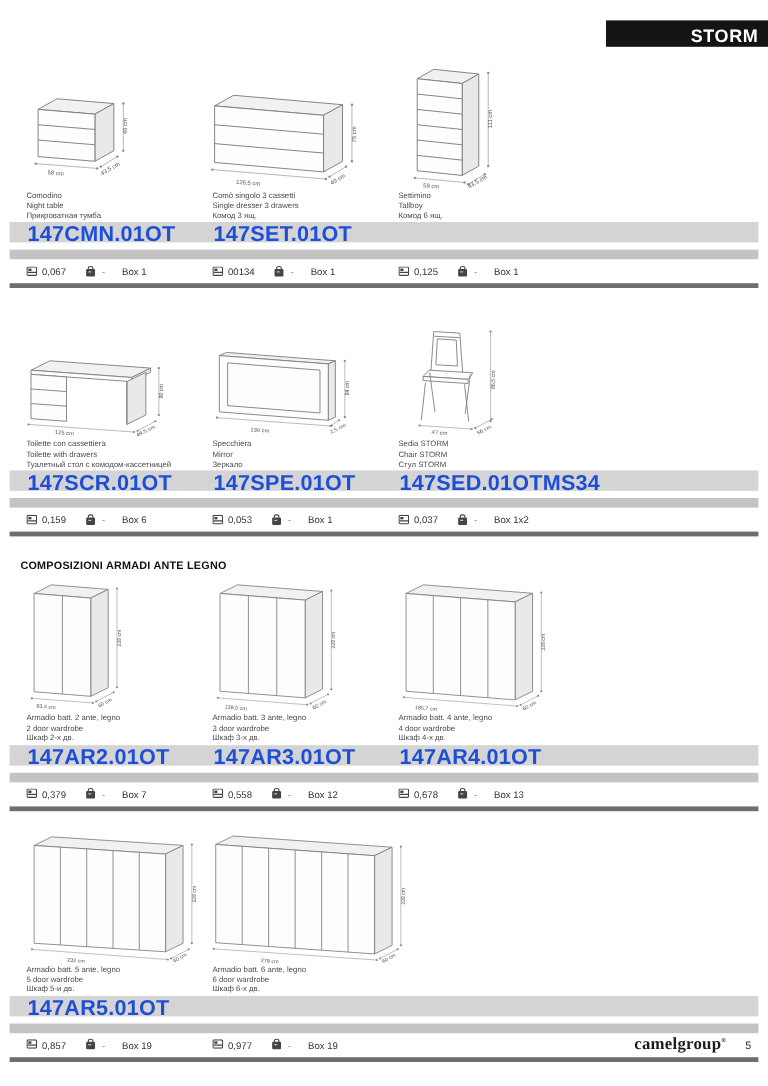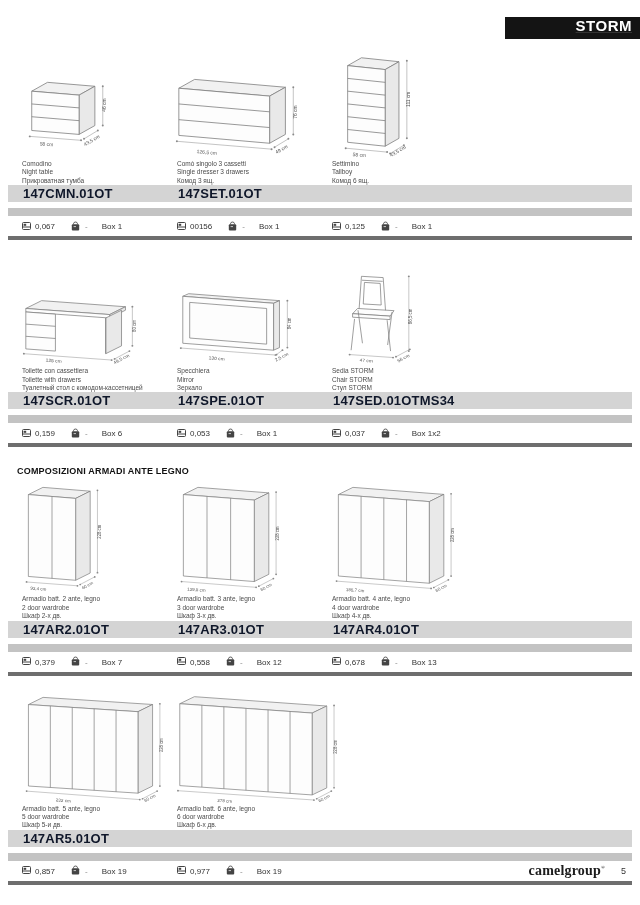--- a/index.html
+++ b/index.html
@@ -1,30 +1,30 @@
 <!DOCTYPE html>
 <html><head>
 <meta charset="utf-8">
 <style>
   html,body{margin:0;padding:0;background:#ffffff;}
   .page{position:relative;width:640px;height:905px;background:#fff;overflow:hidden;
         font-family:"Liberation Sans",sans-serif;color:#333;}
   
   .banner{position:absolute;top:17px;left:505px;right:0;height:22px;background:#141414;
-          display:flex;align-items:flex-start;justify-content:flex-end;padding-right:8px;box-sizing:border-box;text-decoration:underline;}
+          display:flex;align-items:flex-end;justify-content:flex-end;padding-right:8px;box-sizing:border-box;}
   .banner span{color:#fff;font-weight:bold;font-size:15px;letter-spacing:.5px;}
   
   .content{position:absolute;top:45px;left:0;right:0;}
   .cells{display:grid;grid-template-columns:155px 155px 1fr;padding-left:12px;}
   .cell{position:relative;}
   .cell svg{display:block;overflow:visible;}
   .desc{padding-left:10px;font-size:6.5px;line-height:8.4px;color:#4a4a4a;margin-top:2px;}
   .codeband{height:17px;background:#d4d4d4;margin:0 8px;display:grid;
             grid-template-columns:155px 155px 1fr;padding-left:4px;align-items:center;}
-  .code{font-weight:bold;font-size:13px;color:#0f172a;padding-left:11px;letter-spacing:.2px;white-space:nowrap;}
+  .code{font-weight:bold;font-size:18px;color:#1d4ed8;padding-left:11px;letter-spacing:.2px;white-space:nowrap;}
   .midband{height:8px;background:#c3c3c3;margin:6px 8px 0 8px;}
   .specrow{display:grid;grid-template-columns:155px 155px 1fr;padding-left:12px;height:15px;
            margin-top:3px;align-items:center;}
   .spec{display:flex;align-items:center;padding-left:10px;font-size:8px;color:#333;white-space:nowrap;}
   .spec .val{margin-left:4px;text-align:center;}
   .spec .wt{margin-left:16px;}
   .spec .dash{margin-left:5px;color:#888;}
   .spec .box{margin-left:14px;}
   .rule{height:4px;background:#6e6e6e;margin:2px 8px 0 8px;}
   .sect-title{font-weight:bold;font-size:9px;color:#111;padding-left:17px;margin-top:19px;height:13px;
@@ -159,21 +159,21 @@
               </svg></span>
           <span class="val dash">-</span>
           <span class="val box">Box 1</span>
         </div>
         <div class="spec">
           <span><svg width="9" height="8" viewBox="0 0 9 8">
                 <rect x="0.5" y="0.5" width="8" height="7" rx="1" fill="none" stroke="#444"></rect>
                 <path d="M1,5 H8" stroke="#444"></path>
                 <rect x="1.6" y="1.8" width="2.6" height="2" fill="#444"></rect>
               </svg></span>
-          <span class="val">00156</span>
+          <span class="val">00134</span>
           <span class="wt"><svg width="9" height="10" viewBox="0 0 9 10">
                 <path d="M2.6,3.4 V2.4 C2.6,0.6 6.4,0.6 6.4,2.4 V3.4" fill="none" stroke="#444" stroke-width="0.9"></path>
                 <rect x="0.8" y="3.2" width="7.4" height="6.2" rx="1" fill="#444"></rect>
                 <path d="M2.6,5.6 H5" stroke="#fff" stroke-width="0.7"></path>
               </svg></span>
           <span class="val dash">-</span>
           <span class="val box">Box 1</span>
         </div>
         <div class="spec">
           <span><svg width="9" height="8" viewBox="0 0 9 8">

